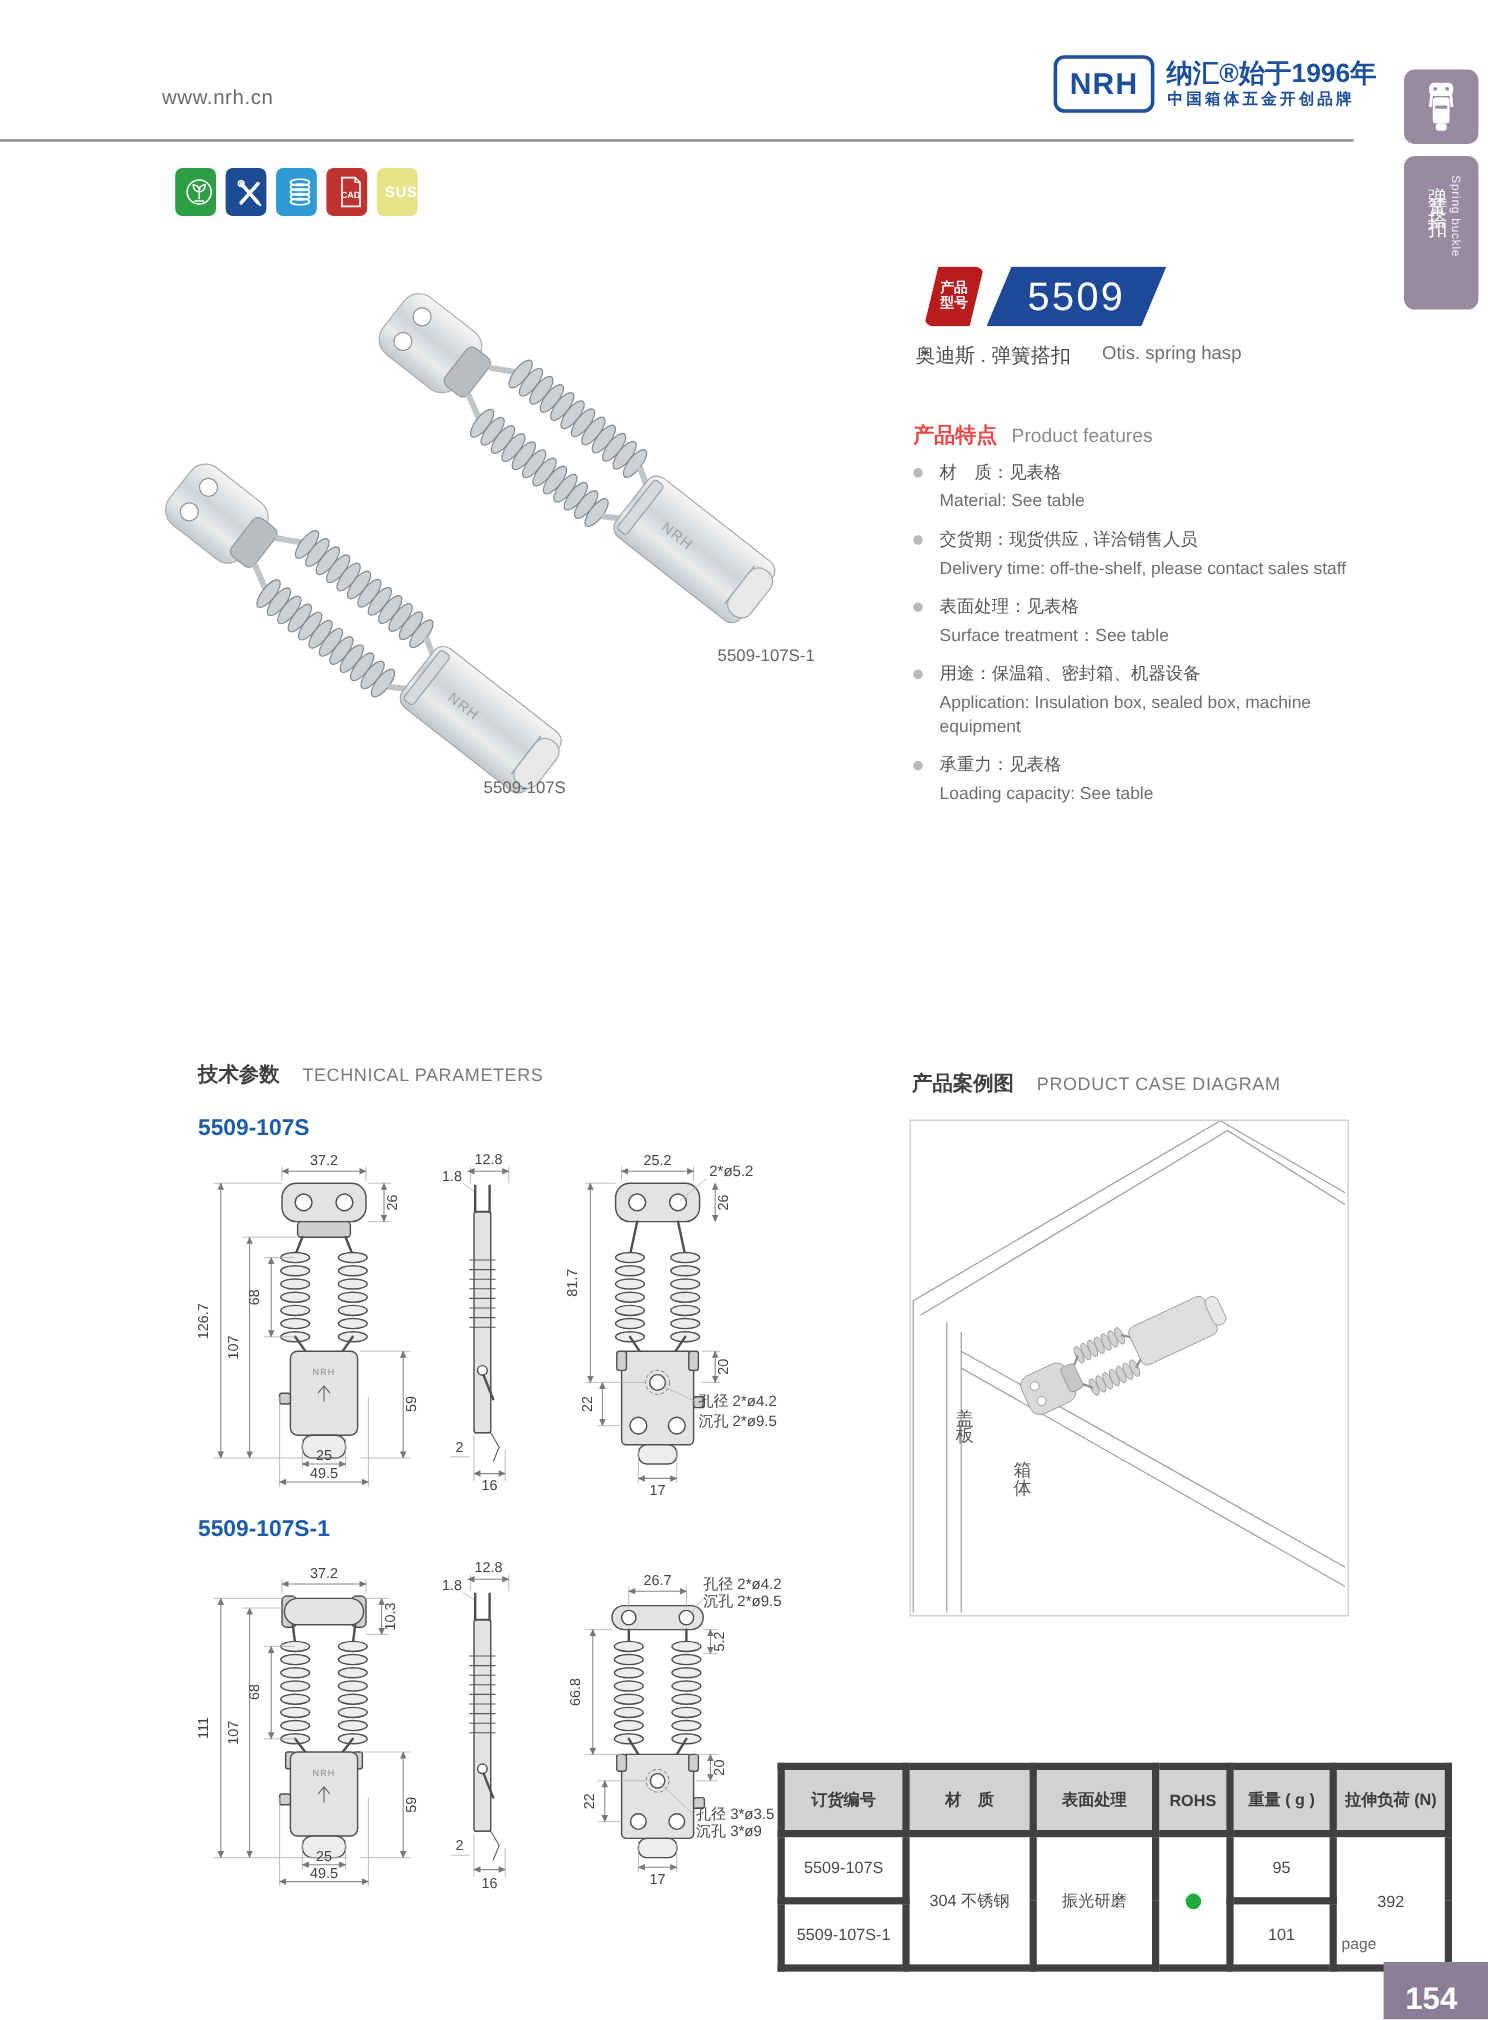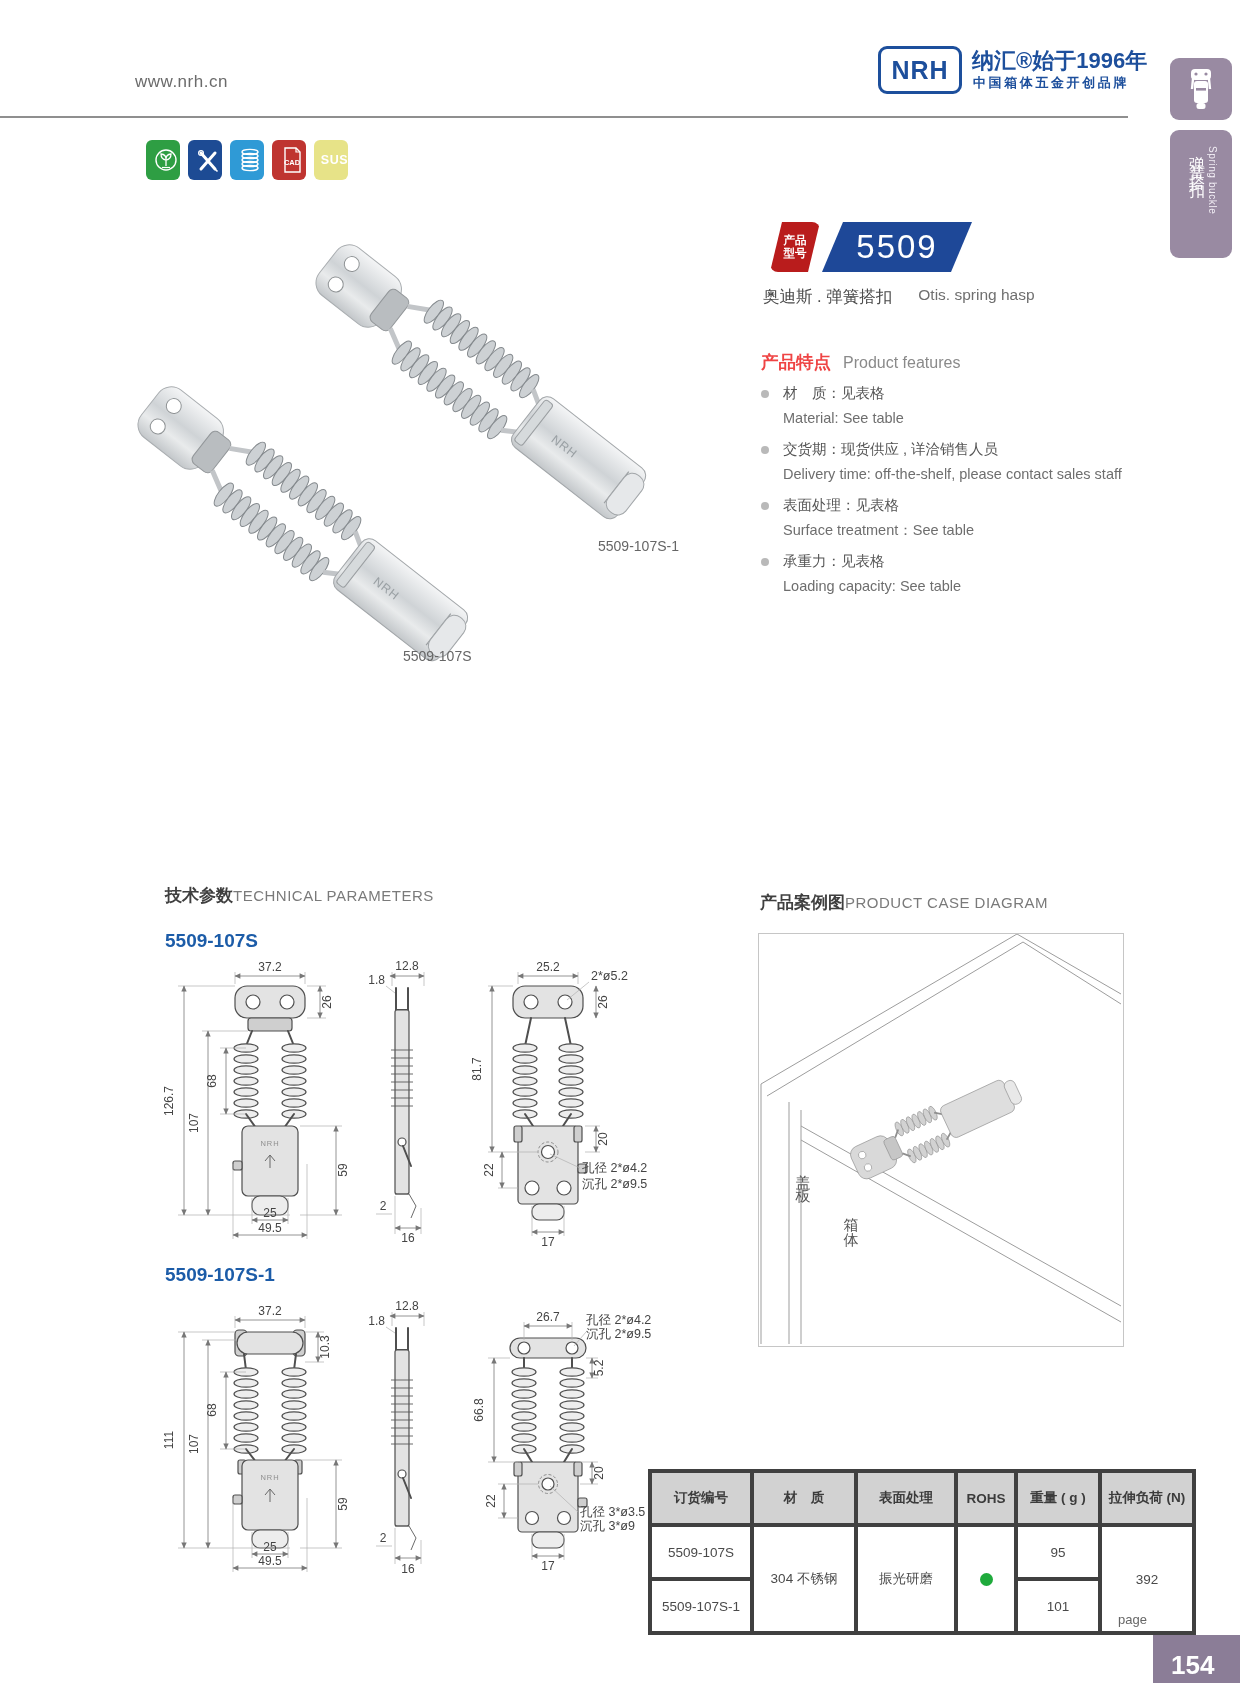--- a/index.html
+++ b/index.html
@@ -44,21 +44,21 @@
   #feat-title{left:761px;top:350px;display:flex;gap:12px;align-items:baseline;}
   #feat-title .cn{font-size:17.5px;font-weight:bold;color:#ef4444;}
   #feat-title .en{font-size:16px;color:#8a8a8a;}
   #feat-list{left:761px;top:384px;width:398px;}
   .fitem{position:relative;padding-left:22px;margin-bottom:12px;}
   .fitem .dot{position:absolute;left:0;top:6px;width:8px;height:8px;border-radius:50%;background:#b9b9b9;}
   .fitem .cn{font-size:14.5px;color:#555;margin-bottom:5px;}
   .fitem .en{font-size:14.5px;color:#6e6e6e;line-height:20px;}
 
   
-  .sec-title{display:flex;gap:0;align-items:baseline;}
+  .sec-title{display:flex;gap:19px;align-items:baseline;}
   .sec-title .cn{font-size:17px;font-weight:bold;color:#3f3f3f;}
   .sec-title .en{font-size:15px;color:#7a7a7a;letter-spacing:.5px;}
   #tech-title{left:165px;top:884px;}
   #case-title{left:760px;top:891px;}
   .dwg-model{font-size:19px;font-weight:bold;color:#1c5ca8;}
   #dwg1-model{left:165px;top:930px;}
   #dwg2-model{left:165px;top:1264px;}
 
   
   svg text{font-family:"Liberation Sans","DejaVu Sans",sans-serif;}
@@ -75,21 +75,21 @@
   .stamp{font-size:7.5px;fill:#8f8f8f;text-anchor:middle;letter-spacing:1px;}
   .dash{fill:none;stroke:#7a7a7a;stroke-width:.8;stroke-dasharray:3 2;}
   .iso{fill:none;stroke:#9d9d9d;stroke-width:1;}
 
   
   #case-box{left:758px;top:933px;width:364px;height:412px;border:1px solid #c6c6c6;}
   .vlabel{position:absolute;writing-mode:vertical-rl;font-size:15px;color:#555;letter-spacing:14px;}
 
   
   #spec-table{left:648px;top:1469px;border-collapse:collapse;}
-  #spec-table th,#spec-table td{border:4px solid #404040;text-align:center;vertical-align:middle;
+  #spec-table th,#spec-table td{border:6px solid #404040;text-align:center;vertical-align:middle;
       font-size:13.5px;color:#3c3c3c;padding:12px 4px;}
   #spec-table th{background:#d2d2d2;height:26px;font-weight:bold;}
   #spec-table td{height:26px;color:#4a4a4a;background:#fff;}
   .rohs-dot{display:inline-block;width:13px;height:13px;border-radius:50%;background:#1faa3c;vertical-align:middle;}
 
   
   #page-word{left:1118px;top:1612px;font-size:13px;color:#666;}
   #page-box{left:1153px;top:1587px;width:87px;height:61px;background:#8b7d97;display:flex;
             align-items:center;color:#fff;font-size:26px;font-weight:bold;padding-left:18px;box-sizing:border-box;margin-top:48px;}
 
@@ -242,20 +242,25 @@
         <div class="cn">交货期：现货供应 , 详洽销售人员</div>
         <div class="en">Delivery time: off-the-shelf, please contact sales staff</div>
       </div>
     <div class="fitem">
         <span class="dot"></span>
         <div class="cn">表面处理：见表格</div>
         <div class="en">Surface treatment：See table</div>
       </div>
     <div class="fitem">
         <span class="dot"></span>
+        <div class="cn">用途：保温箱、密封箱、机器设备</div>
+        <div class="en">Application: Insulation box, sealed box, machine equipment</div>
+      </div>
+    <div class="fitem">
+        <span class="dot"></span>
         <div class="cn">承重力：见表格</div>
         <div class="en">Loading capacity: See table</div>
       </div>
   </div>
 
   <div class="abs sec-title" id="tech-title">
     <span class="cn">技术参数</span>
     <span class="en">TECHNICAL PARAMETERS</span>
   </div>
   <div class="abs dwg-model" id="dwg1-model">5509-107S</div>

